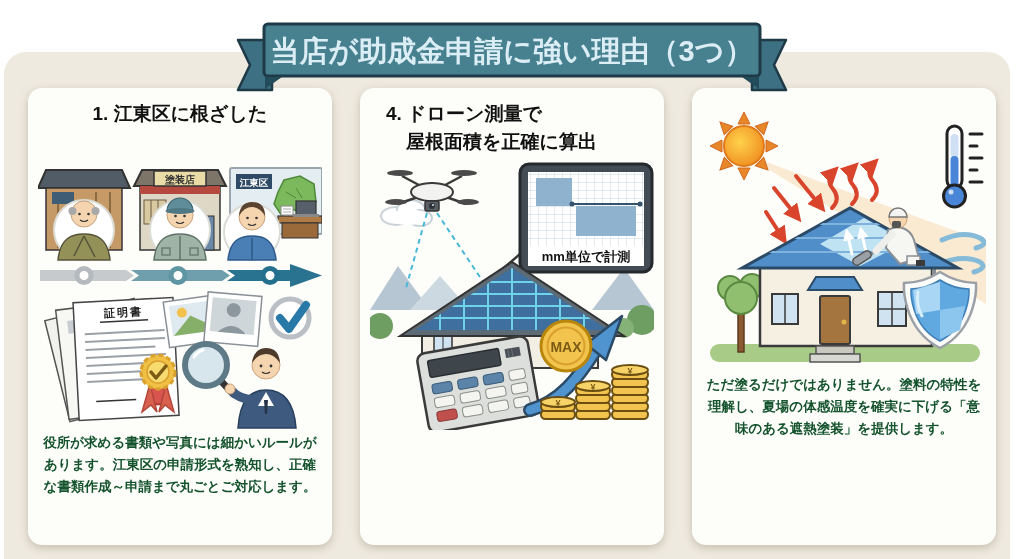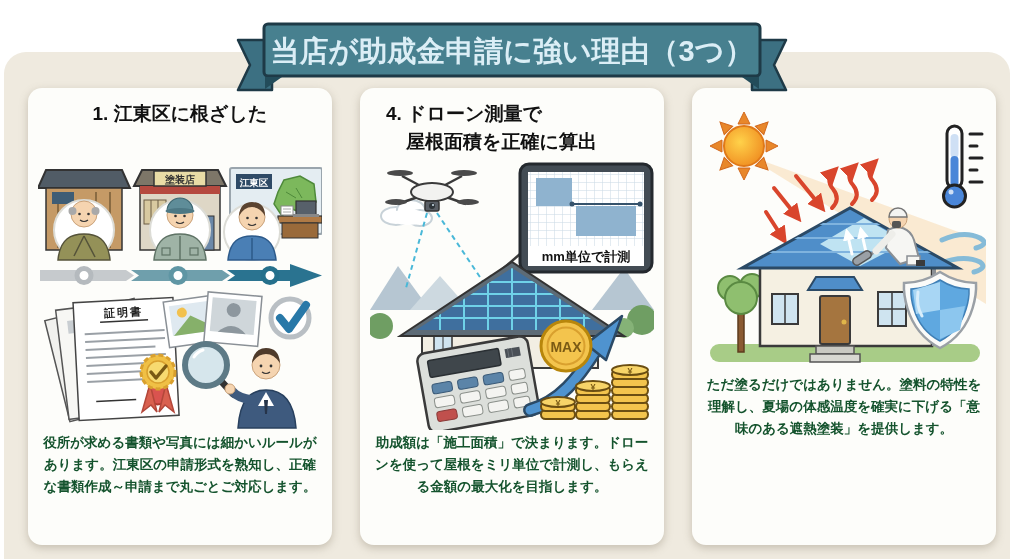--- a/index.html
+++ b/index.html
@@ -369,21 +369,20 @@
           <rect x="242" y="244" width="36" height="9" rx="4.5" fill="#f3c44d" stroke="#6b4e12" stroke-width="2"></rect>
           <rect x="242" y="236" width="36" height="9" rx="4.5" fill="#f3c44d" stroke="#6b4e12" stroke-width="2"></rect>
           <rect x="242" y="228" width="36" height="9" rx="4.5" fill="#f3c44d" stroke="#6b4e12" stroke-width="2"></rect>
           <rect x="242" y="220" width="36" height="9" rx="4.5" fill="#f3c44d" stroke="#6b4e12" stroke-width="2"></rect>
           <rect x="242" y="212" width="36" height="9" rx="4.5" fill="#f3c44d" stroke="#6b4e12" stroke-width="2"></rect>
           <ellipse cx="260" cy="212" rx="18" ry="5" fill="#f7d468" stroke="#6b4e12" stroke-width="2"></ellipse>
           <text x="260" y="215.5" text-anchor="middle" font-size="9" font-weight="bold" fill="#7a5a14">¥</text>
         </g>
       </g>
     </svg>
-    <div class="card-body">助成額は「施工面積」で決まります。ドローンを使って屋根をミリ単位で計測し、もらえる金額の最大化を目指します。</div>
   </div>
 
   <div class="card">
     <svg class="illu" viewBox="0 0 284 272">
       <defs>
         <radialGradient id="c3-sun" cx="40%" cy="40%" r="70%">
           <stop offset="0%" stop-color="#ffd24a"></stop>
           <stop offset="100%" stop-color="#ef8a1f"></stop>
         </radialGradient>
         <marker id="c3-ra" viewBox="0 0 10 10" refX="7" refY="5" markerWidth="4.5" markerHeight="4.5" orient="auto-start-reverse">

